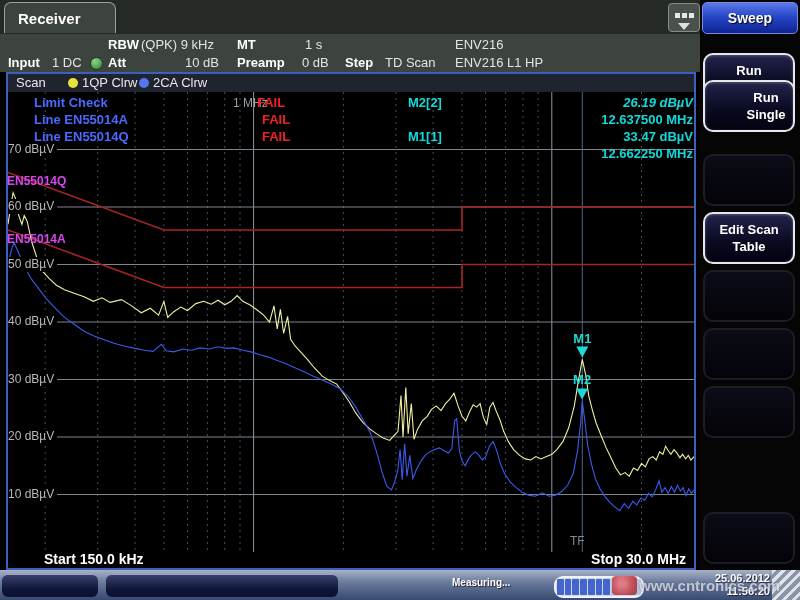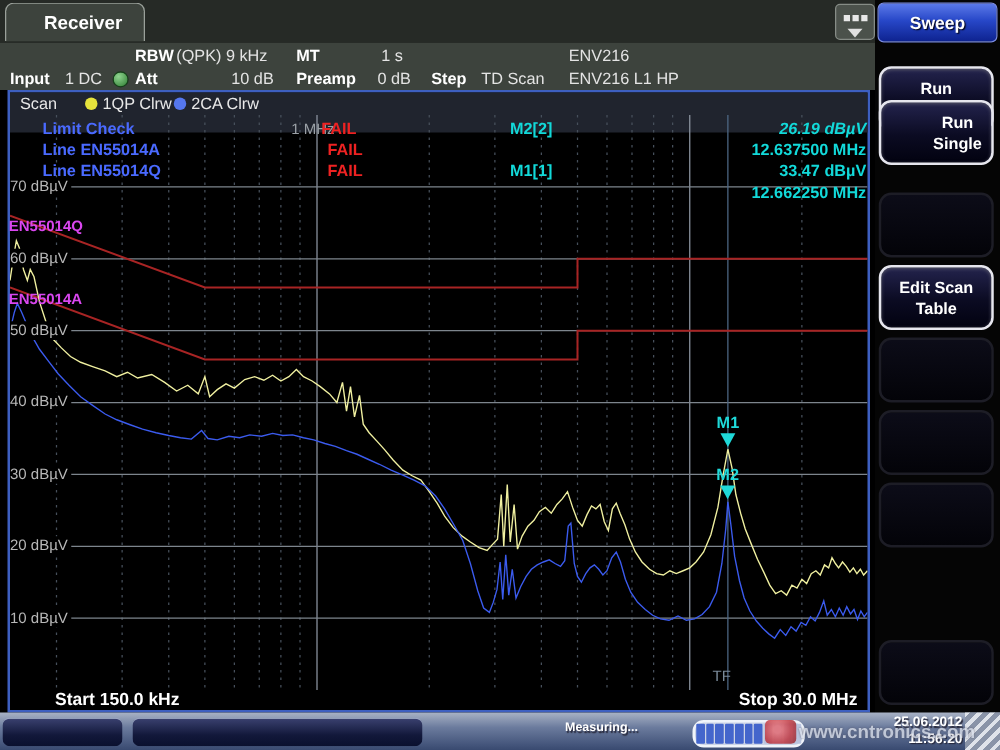--- a/index.html
+++ b/index.html
@@ -3,33 +3,33 @@
 <meta charset="utf-8">
 <style>
   html,body{margin:0;padding:0;background:#000;}
   .screen{position:relative;width:800px;height:600px;background:#000;overflow:hidden;
           font-family:"Liberation Sans",sans-serif;-webkit-font-smoothing:antialiased;}
   
   .tabstrip{position:absolute;left:0;top:0;width:700px;height:34px;background:#262a26;}
   .hdr-rows{position:absolute;left:0;top:34px;width:700px;height:38px;background:#3d433d;}
   .tab{position:absolute;left:4px;top:2px;width:112px;height:31px;background:#3d433d;
        border:1px solid #9aa09a;border-bottom:none;border-radius:7px 7px 0 0;
-       color:#fff;font-weight:bold;font-size:15px;line-height:31px;padding-left:13px;box-sizing:border-box;text-align:center;}
+       color:#fff;font-weight:bold;font-size:15px;line-height:31px;padding-left:13px;box-sizing:border-box;}
   .hdr-t{position:absolute;font-size:13px;color:#e4e4e4;white-space:nowrap;height:16px;line-height:16px;}
   .hdr-b{font-weight:bold;color:#fff;}
   .dot{position:absolute;border-radius:50%;}
   .dot-green{left:90px;top:57px;width:11px;height:11px;background:radial-gradient(circle at 35% 30%,#8fd48f,#2e7d32);border:1px solid #16401a;}
   .dd-icon{position:absolute;left:668px;top:3px;width:30px;height:27px;background:#4b514b;
            border:1px solid #868c86;border-radius:4px;text-align:center;}
   .dd-sq{display:inline-block;width:5px;height:5px;background:#e8e8e8;margin:4px 1px 0 1px;}
   .dd-tri{width:0;height:0;margin:1px auto 0;border-left:6px solid transparent;border-right:6px solid transparent;border-top:7px solid #e0e0e0;}
   
   .panel{position:absolute;left:6px;top:72px;width:690px;height:498px;box-sizing:border-box;
          border:2px solid #3d5fc0;background:#000;}
-  .scanbar{position:absolute;left:8px;top:74px;width:686px;height:32px;background:#20242e;
+  .scanbar{position:absolute;left:8px;top:74px;width:686px;height:18px;background:#20242e;
            color:#e8e8e8;font-size:13px;line-height:18px;}
   .scan-t{position:absolute;white-space:nowrap;}
   .tdot{position:absolute;top:4px;width:10px;height:10px;border-radius:50%;}
   #plot{position:absolute;left:8px;top:92px;width:686px;height:460px;z-index:1;}
   .ovl{position:absolute;white-space:nowrap;z-index:5;}
   .blue-t{color:#4a6aff;font-weight:bold;font-size:13px;}
   .fail-t{color:#ee2222;font-weight:bold;font-size:13px;z-index:6;}
   .gray-t{color:#9aa0a6;font-size:12px;}
   .cyan-t{color:#12d9d9;font-weight:bold;font-size:13px;}
   .ylab{color:#b8b8b8;font-size:12px;background:#000;padding-right:3px;height:15px;line-height:15px;}

